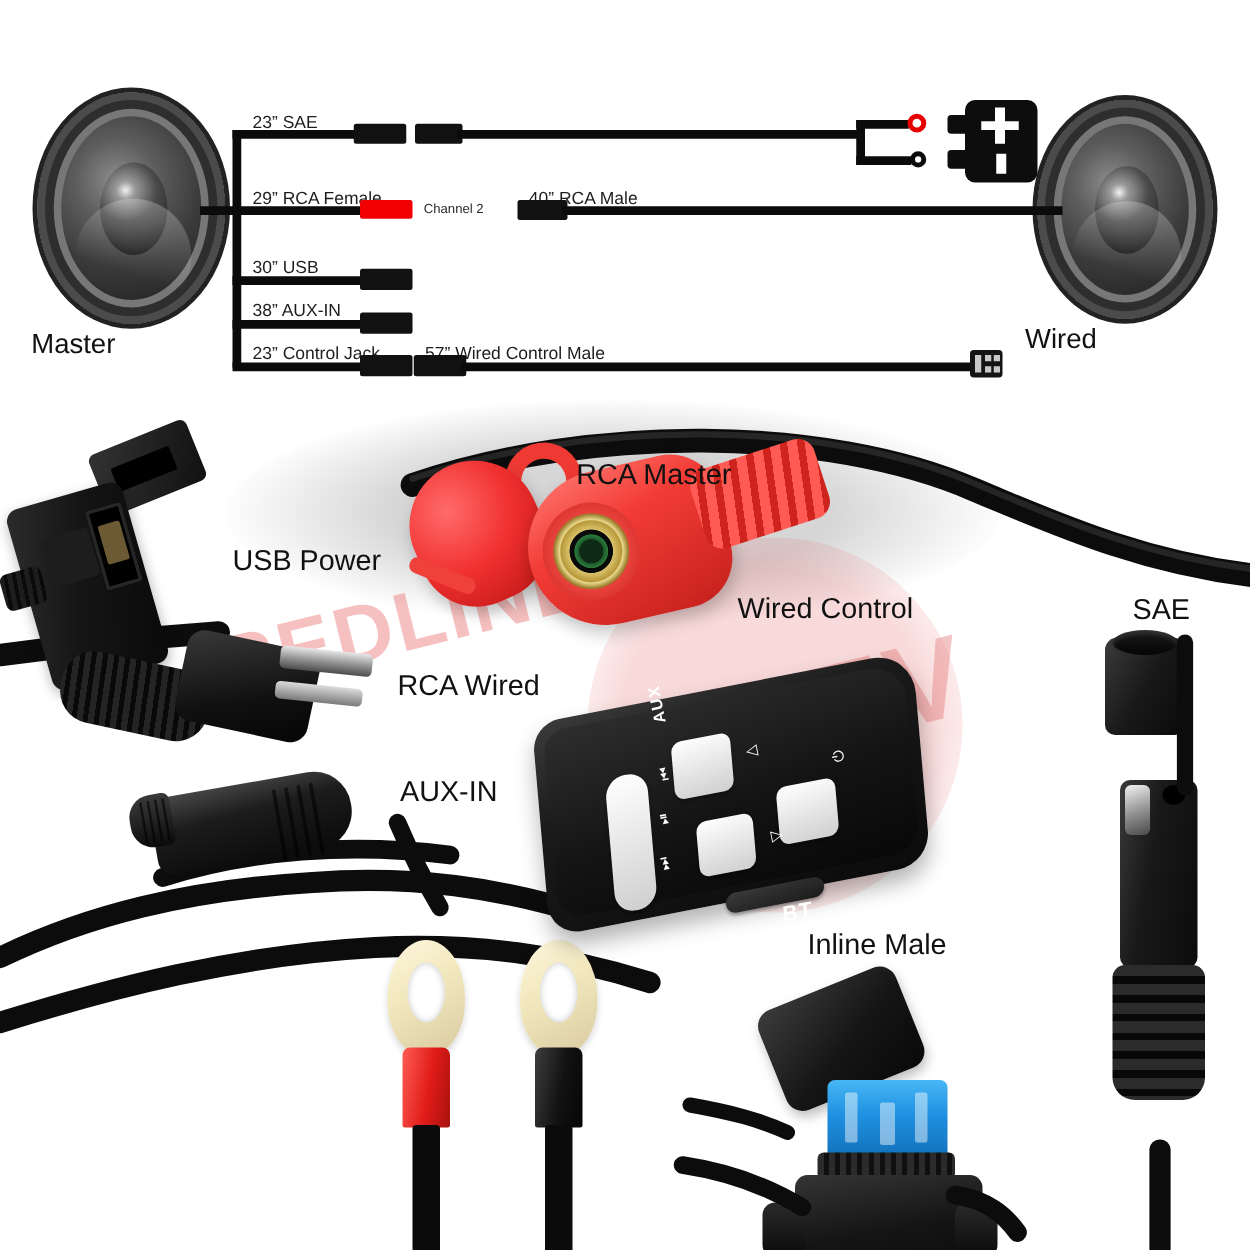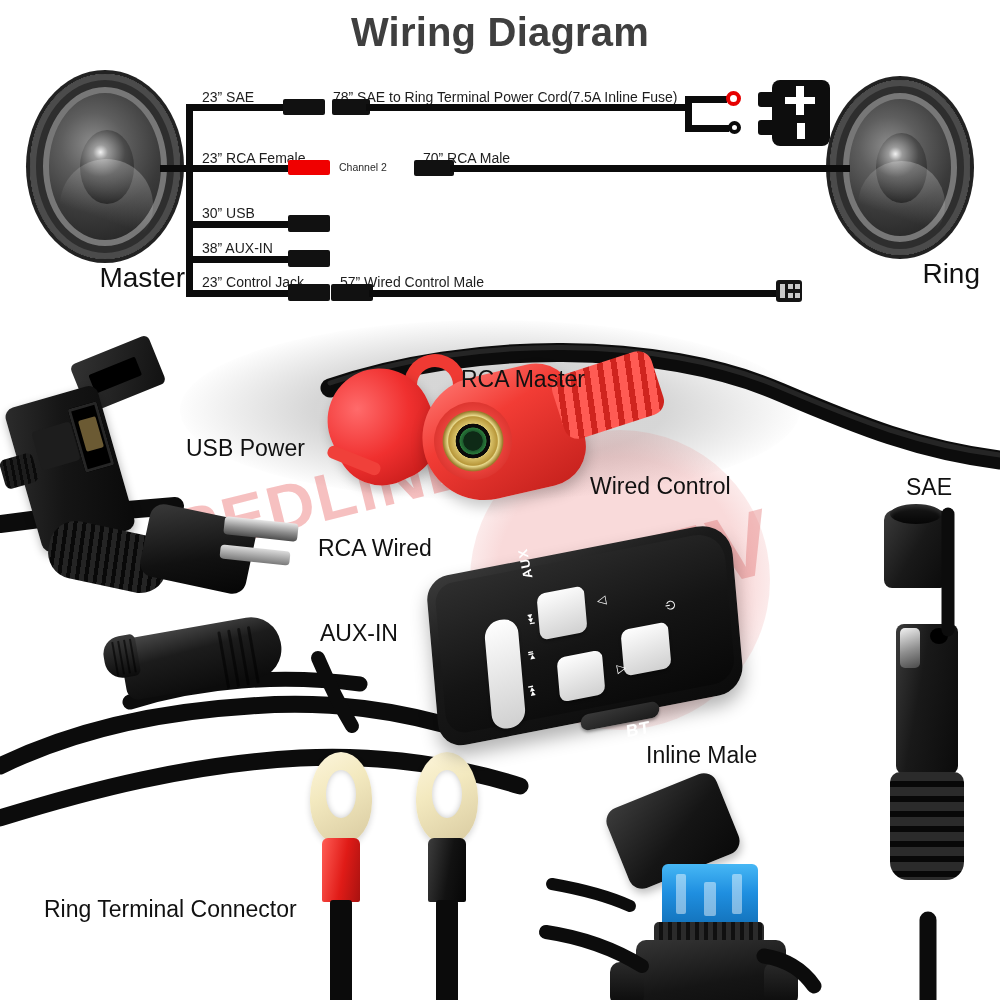--- a/index.html
+++ b/index.html
@@ -34,21 +34,21 @@
   .spk .sheen {
     position:absolute; left:20%; top:46%; width:62%; height:50%;
     border-radius:50%;
     background: linear-gradient(200deg, rgba(255,255,255,0.30), rgba(255,255,255,0) 62%);
   }
   .spk .magnet {
     position:absolute; width:26px; height:62px; top:50%; margin-top:-31px;
     background: linear-gradient(90deg,#4a4a4a,#2b2b2b); border-radius:8px; z-index:-1;
   }
   .spk-label {
-    position:absolute; width:160px; text-align:right; font-size:28px; color:#111;
+    position:absolute; width:160px; text-align:left; font-size:22px; color:#111;
   }
 
   
   .wire { position:absolute; background:#0b0b0b; }
   .plug { position:absolute; background:#111; border-radius:2px; }
   .plug.red { background:#f00000; }
   .wlabel { position:absolute; font-size:14px; color:#1d1d1d; white-space:nowrap; }
   .wlabel.small { font-size:10.5px; color:#2a2a2a; }
 
   
@@ -302,74 +302,72 @@
     background:repeating-linear-gradient(90deg,#2b2b2b 0 5px,#101010 5px 9px);
     border-radius:5px;
   }
   .fuse-grom { position:absolute; width:34px; height:44px; background:linear-gradient(180deg,#2a2a2a,#0a0a0a); border-radius:10px; }
 </style>
 </head>
 <body>
 
 <div id="root">
 
-  <div class="title">Wiring Diagram</div>
 
   <div class="diagram">
 
     <div class="spk" style="left:30px; top:14px; width:150px; height:185px;">
       <div class="magnet" style="right:-18px;"></div>
       <div class="cone"></div>
       <div class="dome"></div>
       <div class="sheen"></div>
     </div>
     <div class="spk-label" style="left:25px; top:202px;">Master</div>
 
     <div class="spk" style="left:830px; top:20px; width:140px; height:175px;">
       <div class="magnet" style="left:-18px;"></div>
       <div class="cone"></div>
       <div class="dome"></div>
       <div class="sheen"></div>
     </div>
-    <div class="spk-label" style="left:820px; top:198px;">Ring</div>
+    <div class="spk-label" style="left:820px; top:198px;">Wired</div>
 
     <div class="wire" style="left:186px; top:44px; width:7px; height:190px;"></div>
     <div class="wire" style="left:160px; top:105px; width:32px; height:7px;"></div>
 
     <div class="wlabel" style="left:202px; top:29px;">23” SAE</div>
     <div class="wire" style="left:186px; top:44px; width:136px; height:7px;"></div>
     <div class="plug" style="left:283px; top:39px; width:42px; height:16px;"></div>
 
-    <div class="wlabel" style="left:333px; top:29px;">78” SAE to Ring Terminal Power Cord(7.5A Inline Fuse)</div>
     <div class="plug" style="left:332px; top:39px; width:38px; height:16px;"></div>
     <div class="wire" style="left:366px; top:44px; width:322px; height:7px;"></div>
 
     <div class="wire" style="left:685px; top:36px; width:7px; height:36px;"></div>
     <div class="wire" style="left:685px; top:36px; width:42px; height:7px;"></div>
     <div class="wire" style="left:685px; top:65px; width:44px; height:7px;"></div>
     <div class="term pos" style="left:726px; top:31px;"></div>
     <div class="term neg" style="left:728px; top:61px;"></div>
 
     <div class="battery" style="left:750px; top:20px; width:82px; height:70px;">
       <div class="bat-tab" style="top:12px;"></div>
       <div class="bat-tab" style="top:40px;"></div>
       <div class="bat-body">
         <div class="bat-sym" style="left:13px; top:17px; width:30px; height:7px;"></div>
         <div class="bat-sym" style="left:24px; top:6px; width:8px; height:29px;"></div>
         <div class="bat-sym" style="left:25px; top:43px; width:8px; height:16px;"></div>
       </div>
     </div>
 
-    <div class="wlabel" style="left:202px; top:90px;">23” RCA Female</div>
+    <div class="wlabel" style="left:202px; top:90px;">29” RCA Female</div>
     <div class="wire" style="left:186px; top:105px; width:140px; height:7px;"></div>
     <div class="plug red" style="left:288px; top:100px; width:42px; height:15px;"></div>
 
     <div class="wlabel small" style="left:339px; top:101px;">Channel 2</div>
 
-    <div class="wlabel" style="left:423px; top:90px;">70” RCA Male</div>
+    <div class="wlabel" style="left:423px; top:90px;">40” RCA Male</div>
     <div class="plug" style="left:414px; top:100px; width:40px; height:16px;"></div>
     <div class="wire" style="left:450px; top:105px; width:400px; height:7px;"></div>
 
     <div class="wlabel" style="left:202px; top:145px;">30” USB</div>
     <div class="wire" style="left:186px; top:161px; width:136px; height:7px;"></div>
     <div class="plug" style="left:288px; top:155px; width:42px; height:17px;"></div>
 
     <div class="wlabel" style="left:202px; top:180px;">38” AUX-IN</div>
     <div class="wire" style="left:186px; top:196px; width:136px; height:7px;"></div>
     <div class="plug" style="left:288px; top:190px; width:42px; height:17px;"></div>
@@ -507,21 +505,20 @@
     </div>
 
     <div class="ringt" style="left:412px; top:442px; width:80px; height:250px;">
       <div class="lug" style="left:4px; top:0;">
         <div class="hole"></div>
       </div>
       <div class="barrel" style="left:16px; top:86px; background:linear-gradient(100deg,#3d3d3d,#121212 55%,#060606);"></div>
       <div class="lead" style="left:24px; top:148px; height:104px;"></div>
     </div>
 
-    <div class="plabel" style="left:44px; top:586px;">Ring Terminal Connector</div>
 
     <div class="plabel" style="left:646px; top:432px;">Inline Male</div>
     <div class="fuse" style="left:566px; top:470px; width:250px; height:230px;">
       <div class="cable" style="left:-20px; top:0; width:270px; height:230px;">
         <svg class="cable-svg" width="270" height="230" viewBox="0 0 270 230">
           <path d="M 6 104 C 40 110, 62 116, 84 126" stroke="#0c0c0c" stroke-width="12" fill="none" stroke-linecap="round"></path>
           <path d="M 0 152 C 40 158, 70 170, 96 186" stroke="#0c0c0c" stroke-width="14" fill="none" stroke-linecap="round"></path>
           <path d="M 218 176 C 244 180, 258 192, 268 206" stroke="#0c0c0c" stroke-width="15" fill="none" stroke-linecap="round"></path>
         </svg>
       </div>

